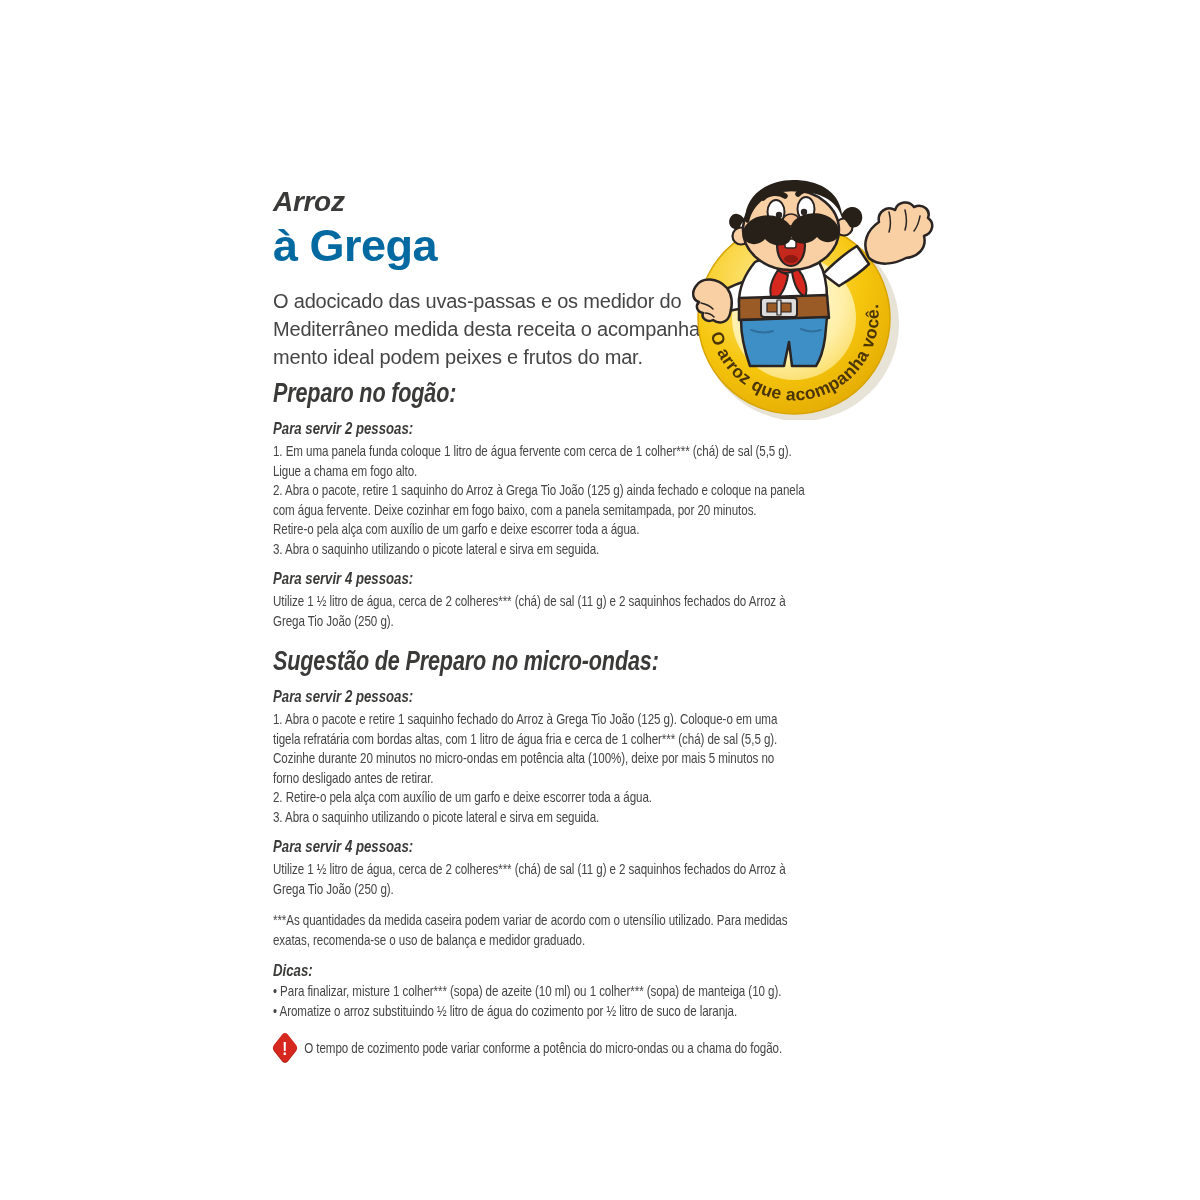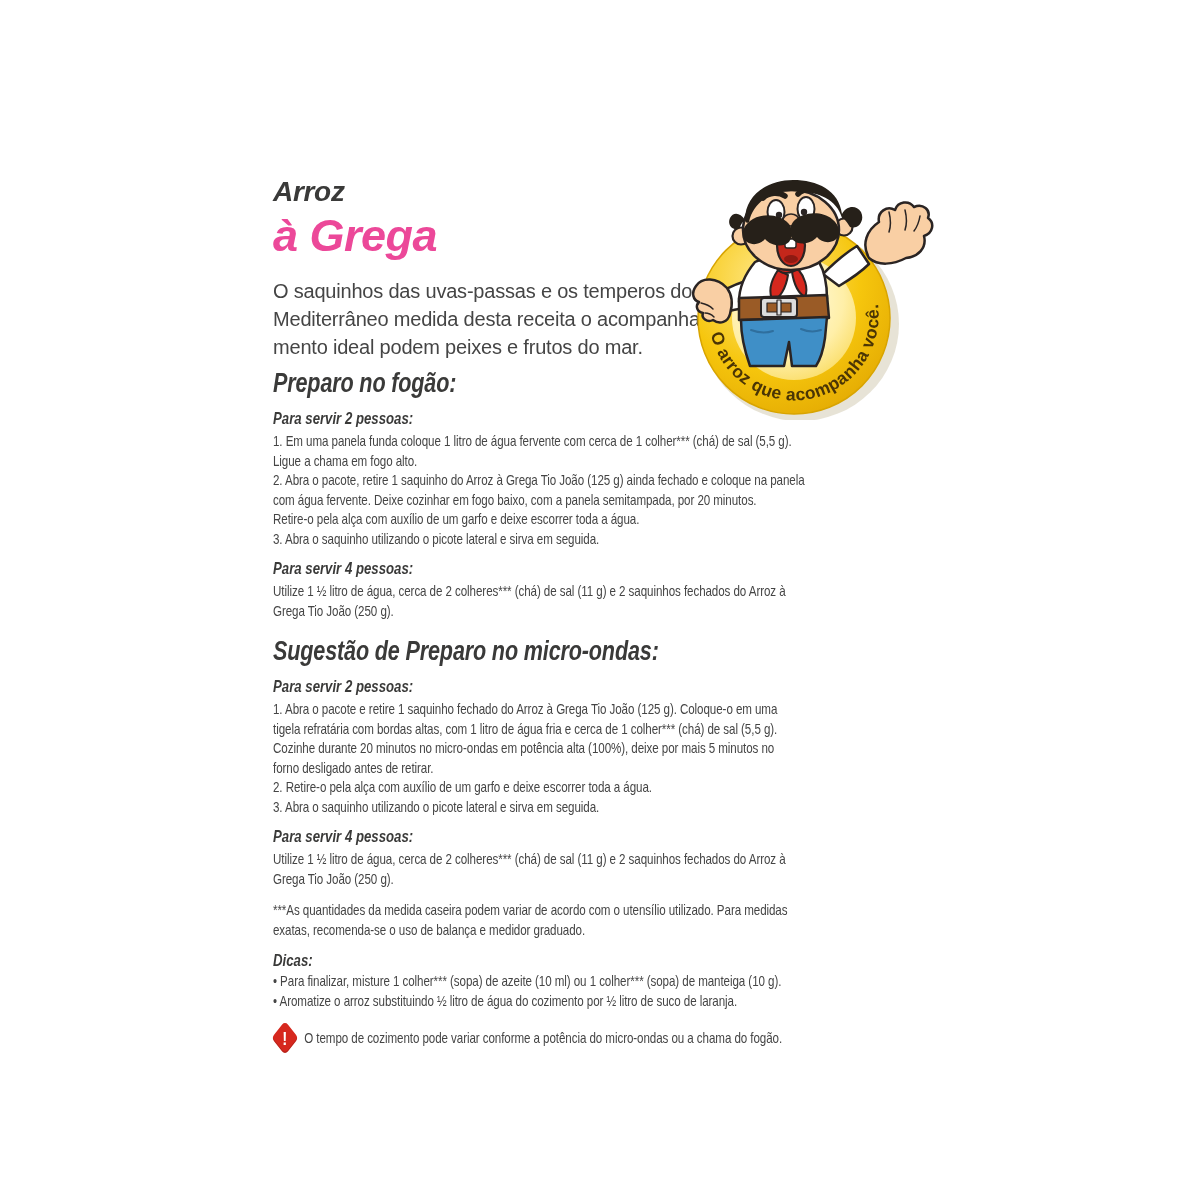--- a/index.html
+++ b/index.html
@@ -1,22 +1,22 @@
 <!DOCTYPE html>
 <html><head>
 <meta charset="utf-8">
 <style>
   html,body{margin:0;padding:0;}
   body{
     width:1200px;height:1200px;background:#ffffff;position:relative;
     font-family:"Liberation Sans",sans-serif;color:#3d3d3c;overflow:hidden;
   }
   .main{position:absolute;left:273px;top:168px;width:740px;}
-  .title1{font-size:28px;font-weight:700;font-style:italic;color:#3a3a39;margin-top:8px;line-height:32px;letter-spacing:-.3px;}
-  .title2{font-size:45px;font-weight:700;font-style:italic;color:#ec4899;margin-top:3px;line-height:50px;letter-spacing:-.5px;}
+  .title1{font-size:28px;font-weight:700;font-style:italic;color:#3a3a39;margin-top:18px;line-height:32px;letter-spacing:-.3px;}
+  .title2{font-size:45px;font-weight:700;color:#0369a1;margin-top:3px;line-height:50px;letter-spacing:-.5px;}
   .intro{margin-top:16px;font-size:20px;line-height:28px;color:#454545;letter-spacing:-.2px;}
   .intro .line{white-space:nowrap;}
   
   .recipe-body{transform:scaleX(0.8);transform-origin:0 0;width:125%;}
   .h2{font-size:27px;font-weight:700;font-style:italic;color:#3a3a39;line-height:32px;letter-spacing:-.2px;margin:0;}
   .h2.stove{margin-top:6px;}
   .h2.micro{margin-top:14px;}
   .sub{font-size:16.5px;font-weight:700;font-style:italic;color:#3a3a39;line-height:20px;margin-top:9px;}
   .copy{margin-top:4px;}
   .ln{font-size:14.5px;line-height:19.5px;color:#454545;white-space:nowrap;letter-spacing:-.1px;}
@@ -41,21 +41,21 @@
 <div class="page">
 
   <div class="main">
 
     <div>
       <div class="title1">Arroz</div>
       <div class="title2">à Grega</div>
     </div>
 
     <div class="intro">
-      <div class="line">O saquinhos das uvas-passas e os temperos do</div>
+      <div class="line">O adocicado das uvas-passas e os medidor do</div>
       <div class="line">Mediterrâneo medida desta receita o acompanha-</div>
       <div class="line">mento ideal podem peixes e frutos do mar.</div>
     </div>
 
     <div class="recipe-body">
 
       <div class="h2 stove">Preparo no fogão:</div>
 
       <div class="sub">Para servir 2 pessoas:</div>
       <div class="copy">

